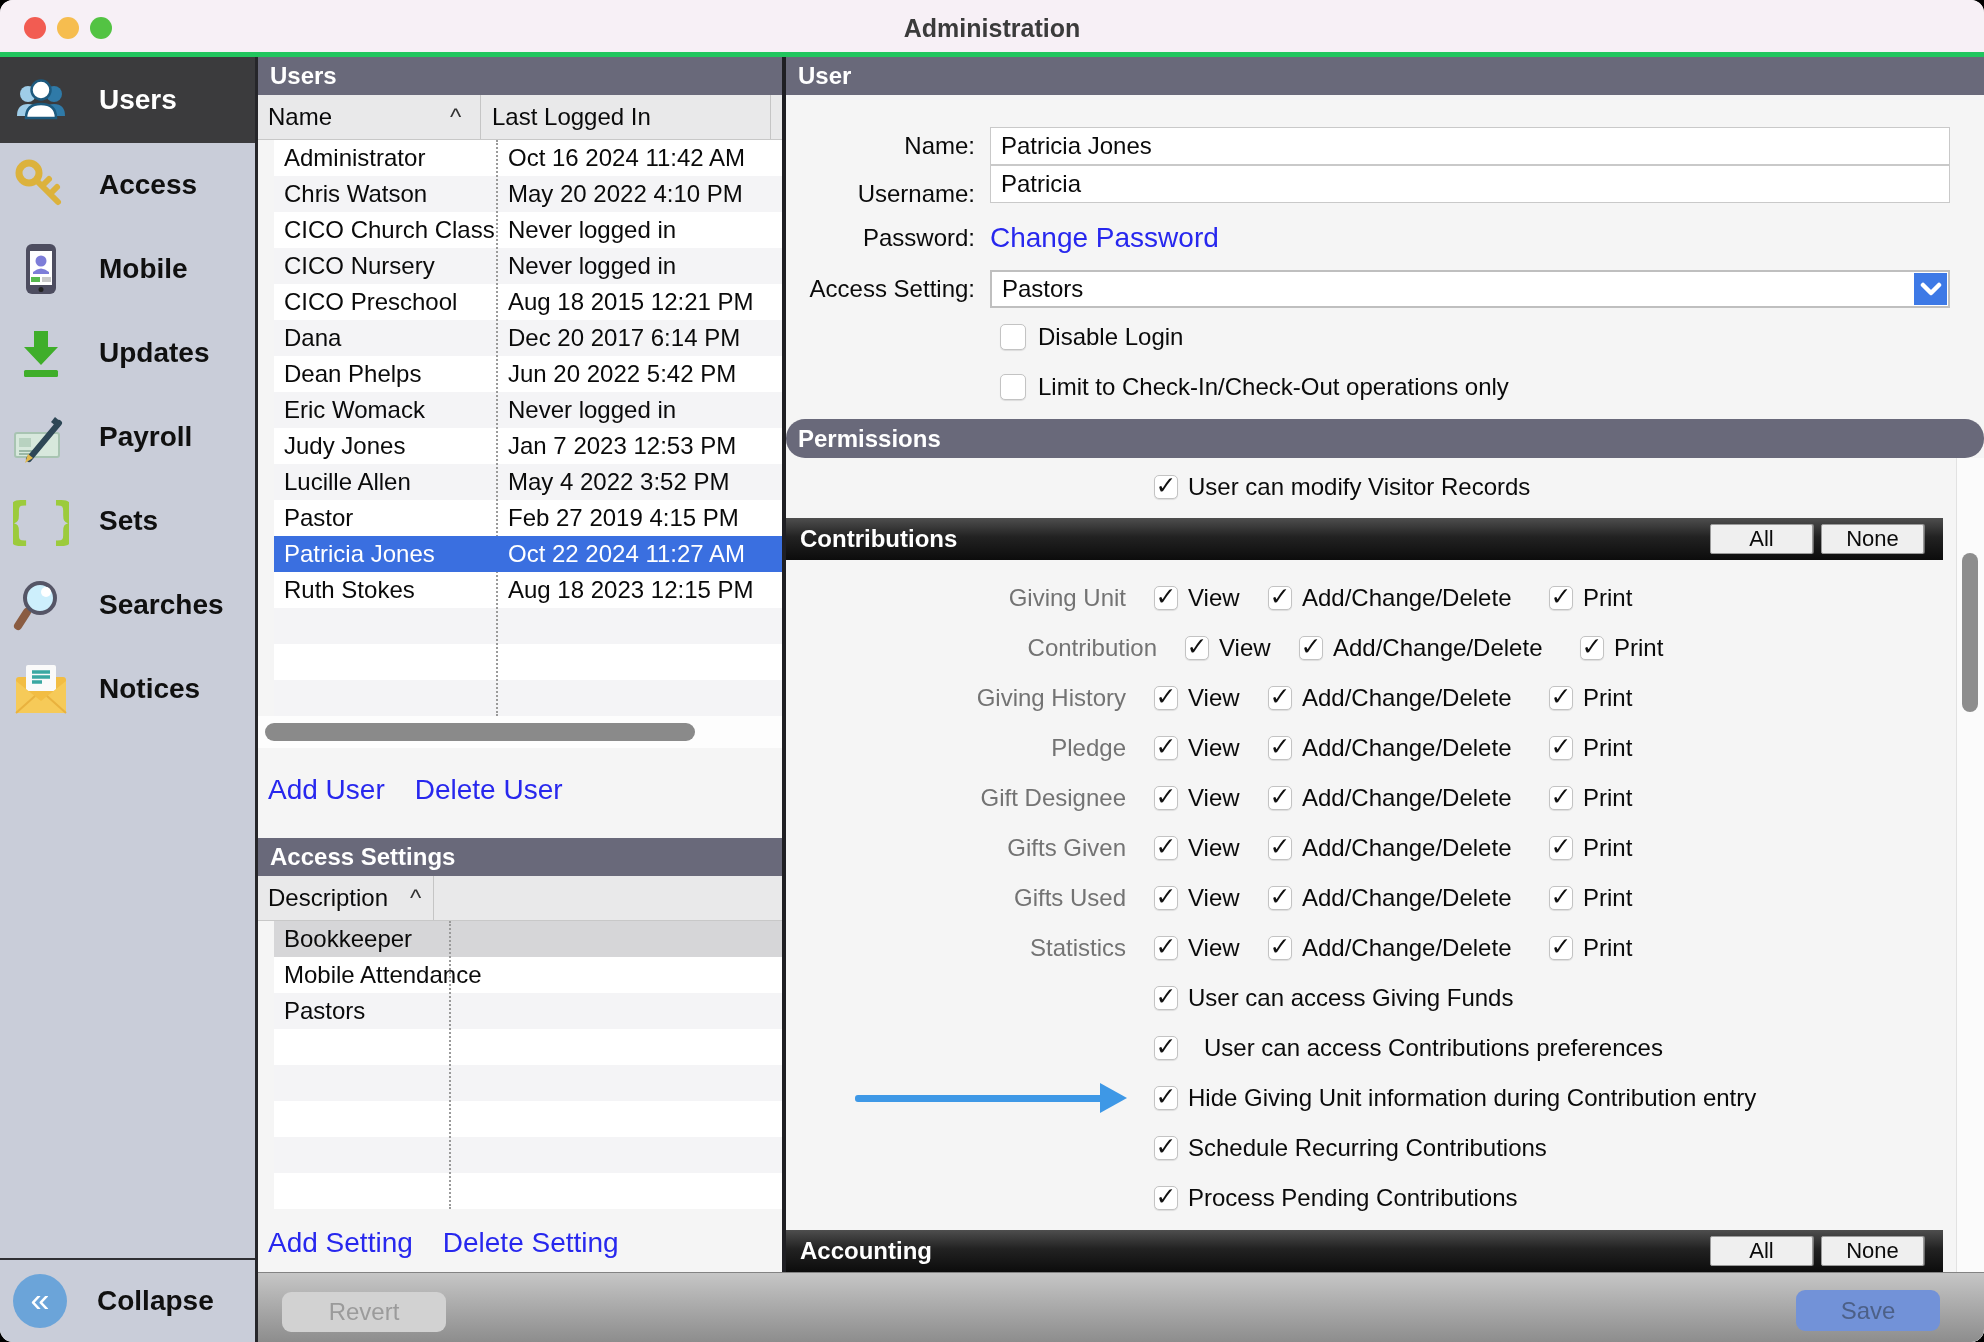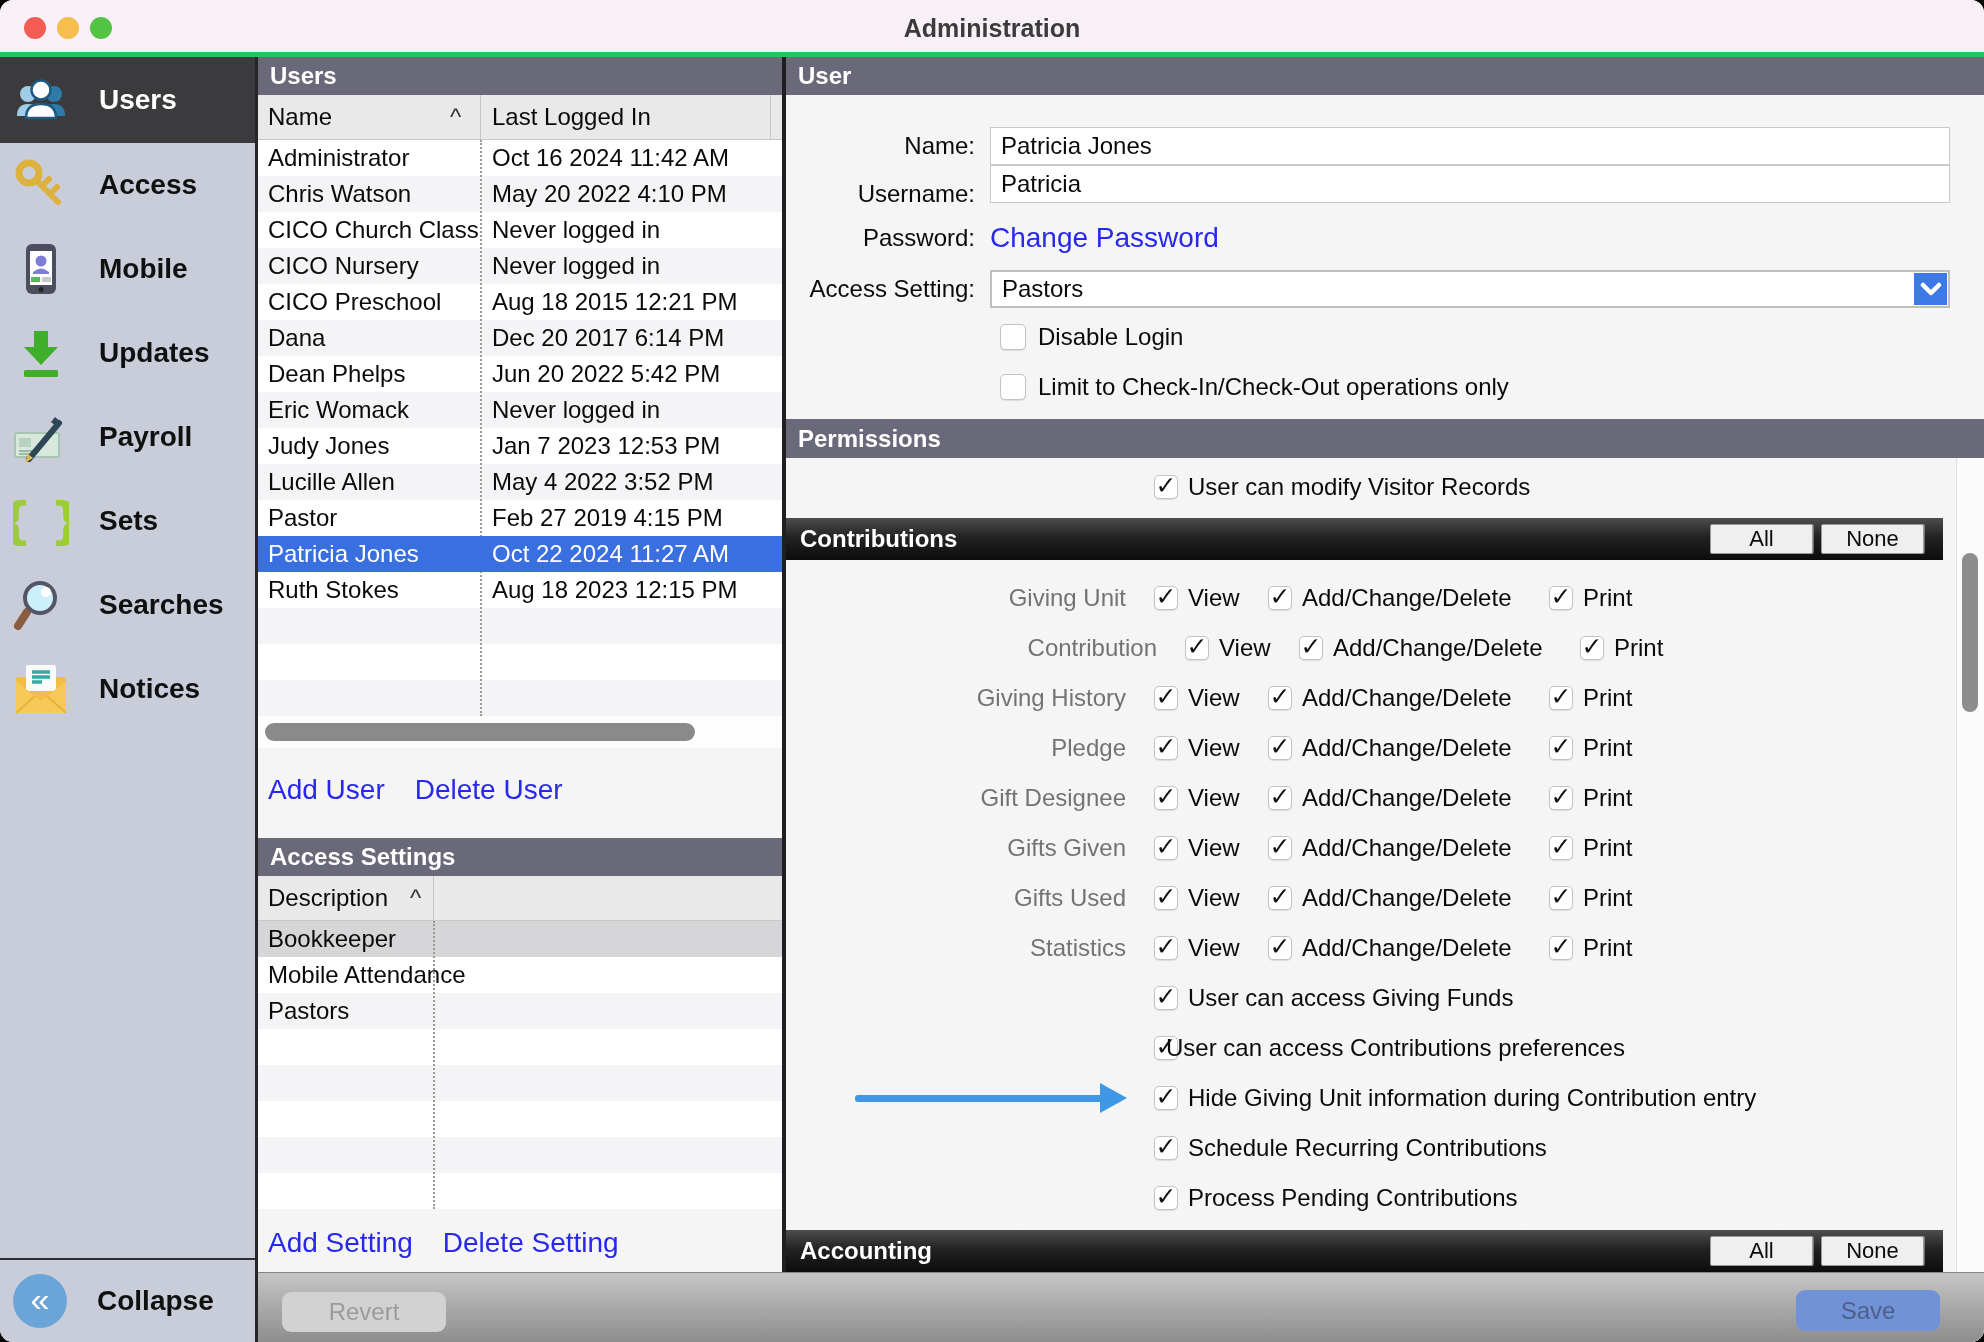--- a/index.html
+++ b/index.html
@@ -27,21 +27,21 @@
   .vline1{position:absolute;left:255px;top:57px;width:3px;height:1285px;background:#26262a;z-index:6;}
   .vline2{position:absolute;left:782px;top:57px;width:4px;height:1215px;background:#1f1f23;z-index:3;}
   
   .middle{position:absolute;left:258px;top:57px;width:524px;bottom:0;background:#f5f5f5;display:flex;flex-direction:column;}
   .panel-hdr{height:38px;flex:none;background:#69697a;color:#fff;font-size:24px;font-weight:bold;line-height:38px;padding-left:12px;}
   .col-hdr{height:45px;flex:none;background:#e9e9ea;border-bottom:1px solid #c8c8c8;box-sizing:border-box;position:relative;font-size:24px;color:#0a0a0a;}
   .col-hdr .lbl1{position:absolute;left:10px;line-height:44px;}
   .col-hdr .caret{position:absolute;line-height:44px;font-size:24px;color:#333;}
   .col-hdr .sep{position:absolute;top:0;bottom:0;border-left:1px solid #c5c5c5;}
   .col-hdr .lbl2{position:absolute;left:234px;line-height:44px;}
-  .tbody{position:relative;flex:none;background:#fff;}
+  .tbody{position:relative;flex:none;background:#fff;margin-left:16px;}
   .tbody .dotsep{position:absolute;top:0;bottom:0;border-left:2px dotted #9a9a9a;z-index:2;}
   .trow{position:relative;height:36px;font-size:24px;line-height:36px;color:#0a0a0a;background:#fff;}
   .trow.alt{background:#f4f4f6;}
   .trow.sel{background:#3a6fe0;color:#fff;z-index:3;}
   .trow.sel2{background:#d6d6d8;}
   .trow .c1{position:absolute;left:10px;white-space:nowrap;}
   .trow .c2{position:absolute;left:234px;white-space:nowrap;}
   .hscroll{height:32px;flex:none;background:#fdfdfd;position:relative;}
   .hscroll .thumb{position:absolute;left:7px;top:7px;width:430px;height:18px;border-radius:9px;background:#8a8a8a;}
   .links-row{flex:none;display:flex;gap:30px;padding:26px 0 0 10px;box-sizing:border-box;height:90px;background:#f5f5f5;}
@@ -52,21 +52,21 @@
   .r-hdr{position:absolute;left:0;top:0;width:100%;height:38px;background:#69697a;color:#fff;font-size:24px;font-weight:bold;line-height:38px;padding-left:12px;box-sizing:border-box;}
   .form-label{position:absolute;left:0;width:189px;text-align:right;font-size:24px;color:#0a0a0a;line-height:38px;}
   input.field{position:absolute;left:204px;width:960px;height:38px;border:1.5px solid #c9c9c9;background:#fff;font-family:inherit;font-size:24px;color:#0a0a0a;padding:0 10px;box-sizing:border-box;}
   .dd{position:absolute;left:204px;top:213px;width:960px;height:38px;border:2px solid #bfbfbf;background:#fff;box-sizing:border-box;}
   .dd .dd-value{position:absolute;left:10px;line-height:34px;font-size:24px;color:#0a0a0a;}
   .dd .dd-btn{position:absolute;right:1px;top:1px;width:33px;height:32px;background:#3d79e6;display:flex;align-items:center;justify-content:center;}
   .cb{position:absolute;width:24px;height:24px;border:1.5px solid #c3c3c3;border-radius:5px;background:#fff;box-sizing:border-box;box-shadow:0 1px 1px rgba(0,0,0,.10);display:flex;align-items:center;justify-content:center;}
   .cb.checked::after{content:"✓";font-size:25px;font-weight:bold;color:#111;line-height:1;margin-top:-4px;}
   .cb.big{width:26px;height:26px;}
   .cb-label{position:absolute;font-size:24px;color:#0a0a0a;line-height:30px;white-space:nowrap;}
-  .perm-hdr{position:absolute;left:0;top:362px;width:100%;height:39px;background:#69697a;color:#fff;font-size:24px;font-weight:bold;line-height:39px;padding-left:12px;box-sizing:border-box;}
+  .perm-hdr{position:absolute;left:0;top:362px;width:100%;height:39px;background:#69697a;color:#fff;font-size:24px;font-weight:bold;line-height:39px;padding-left:12px;box-sizing:border-box;border-radius:19px;}
   .row30{position:absolute;left:0;width:1157px;height:30px;}
   .black-bar{position:absolute;left:0;width:1157px;height:42px;background:linear-gradient(180deg,#4e4e4e 0%,#222 45%,#0c0c0c 100%);color:#fff;font-size:24px;font-weight:bold;line-height:42px;padding-left:14px;box-sizing:border-box;}
   .mini-btn{position:absolute;top:6px;width:103px;height:30px;background:#efefef;border:1px solid #9a9a9a;border-radius:2px;font-size:22px;font-weight:normal;color:#0a0a0a;text-align:center;line-height:28px;box-sizing:border-box;box-shadow:1px 0 0 rgba(255,255,255,.35);}
   .grid-label{position:absolute;left:0;width:340px;text-align:right;font-size:24px;color:#737373;line-height:30px;white-space:nowrap;}
   .arrow-line{position:absolute;left:69px;top:12px;width:248px;height:7px;background:#3e98e6;border-radius:3px;}
   .arrow-head{position:absolute;left:314px;top:0;width:0;height:0;border-top:15px solid transparent;border-bottom:15px solid transparent;border-left:27px solid #3e98e6;}
   .vscroll{position:absolute;left:1170px;top:401px;bottom:0;width:28px;background:#fbfbfb;border-left:1px solid #e2e2e2;box-sizing:border-box;}
   .vscroll .vthumb{position:absolute;left:5px;top:95px;width:16px;height:159px;border-radius:8px;background:#8d8d8d;}
   
   .bottombar{position:absolute;left:258px;right:0;top:1272px;height:70px;background:linear-gradient(180deg,#c6c6c6 0%,#a9a9a9 50%,#8d8d8d 100%);border-top:1px solid #838383;box-sizing:border-box;z-index:5;}
@@ -404,21 +404,21 @@
           <div class="cb-label" style="left: 797px;">Print</div>
         </div>
       </div>
     <div>
         <div class="row30" style="top: 926px;">
           <div class="cb checked" style="left: 368px; top: 3px;"></div>
           <div class="cb-label" style="left: 402px;">User can access Giving Funds</div>
         </div>
         <div class="row30" style="top: 976px;">
           <div class="cb checked" style="left: 368px; top: 3px;"></div>
-          <div class="cb-label" style="left: 380px;">User can access Contributions preferences</div>
+          <div class="cb-label" style="left: 418px;">User can access Contributions preferences</div>
         </div>
         <div class="row30" style="top: 1026px;">
           <div class="arrow-line"></div>
           <div class="arrow-head"></div>
           <div class="cb checked" style="left: 368px; top: 3px;"></div>
           <div class="cb-label" style="left: 402px;">Hide Giving Unit information during Contribution entry</div>
         </div>
         <div class="row30" style="top: 1076px;">
           <div class="cb checked" style="left: 368px; top: 3px;"></div>
           <div class="cb-label" style="left: 402px;">Schedule Recurring Contributions</div>

